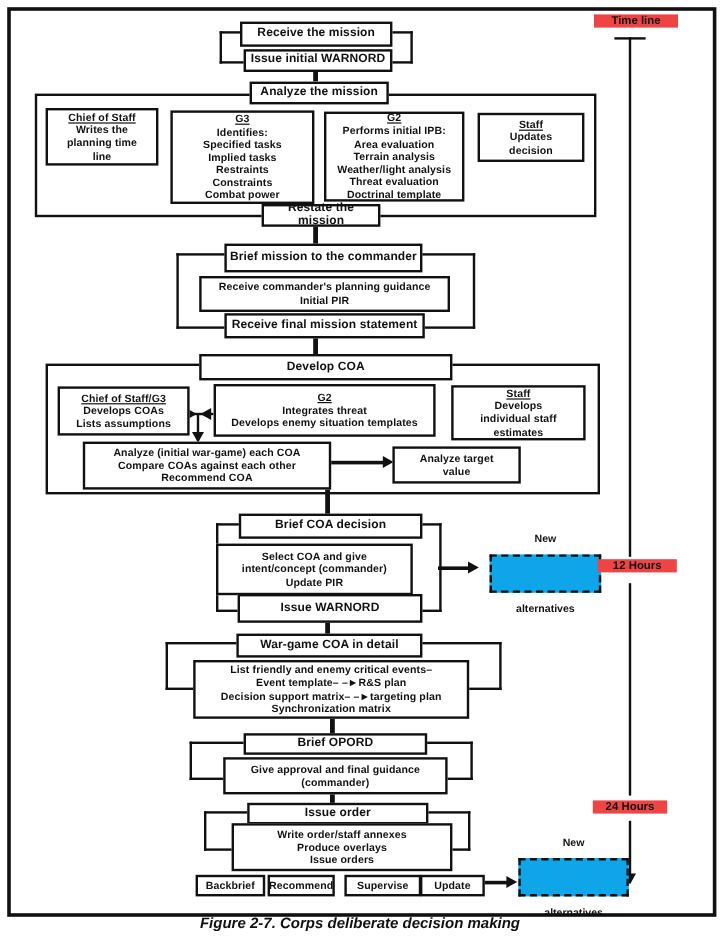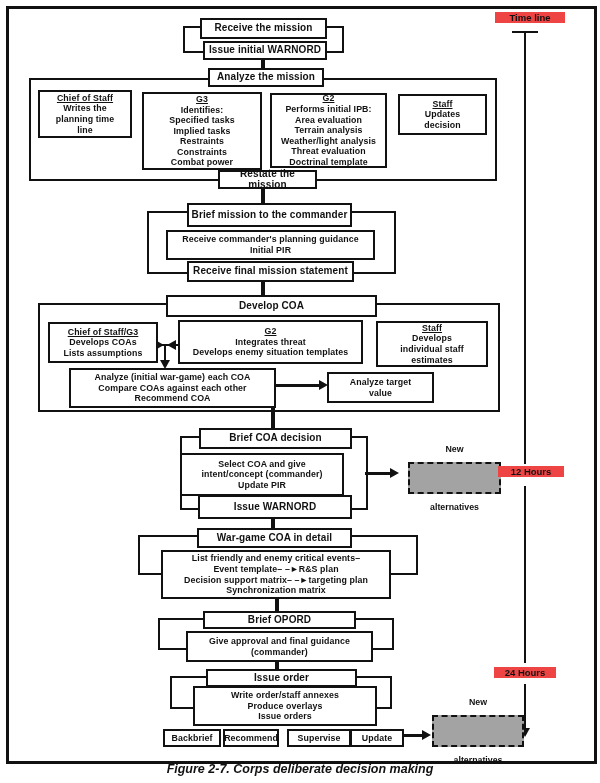--- a/index.html
+++ b/index.html
@@ -5,21 +5,21 @@
   html,body{margin:0;padding:0;background:#ffffff;}
   #page{position:relative;width:600px;height:783px;background:#ffffff;
         font-family:"Liberation Sans","DejaVu Sans",sans-serif;color:#111;overflow:hidden;}
   #frame{position:absolute;left:6px;top:6px;width:585px;height:752px;border:3px solid #111;background:#fff;z-index:0;}
   .box{position:absolute;border:2px solid #111;background:#fff;z-index:3;
        display:flex;flex-direction:column;align-items:center;justify-content:center;
        text-align:center;font-weight:bold;font-size:8.8px;line-height:10.6px;letter-spacing:0.1px;}
   .box.sl{font-size:10px;}
   .hdr{text-decoration:underline;}
   .cont{position:absolute;border:2px solid #111;background:transparent;z-index:1;}
-  .dashed{position:absolute;border:2px dashed #111;background:#a3a3a3;z-index:3;
+  .dashed{position:absolute;border:2px dashed #111;background:#0ea5e9;z-index:3;
           display:flex;flex-direction:column;align-items:center;justify-content:center;
           text-align:center;font-weight:bold;font-size:8.8px;line-height:10.5px;gap:48px;}
   .vthick{position:absolute;width:4px;background:#111;z-index:2;}
   .vline{position:absolute;width:2px;background:#111;z-index:1;}
   .hline{position:absolute;height:2px;background:#111;z-index:1;}
   .hline3{position:absolute;height:3px;background:#111;z-index:2;}
   .brl{position:absolute;border:2px solid #111;border-right:none;z-index:1;}
   .brr{position:absolute;border:2px solid #111;border-left:none;z-index:1;}
   .tri-r{position:absolute;width:0;height:0;border-top:5px solid transparent;
          border-bottom:5px solid transparent;border-left:9px solid #111;z-index:2;}

